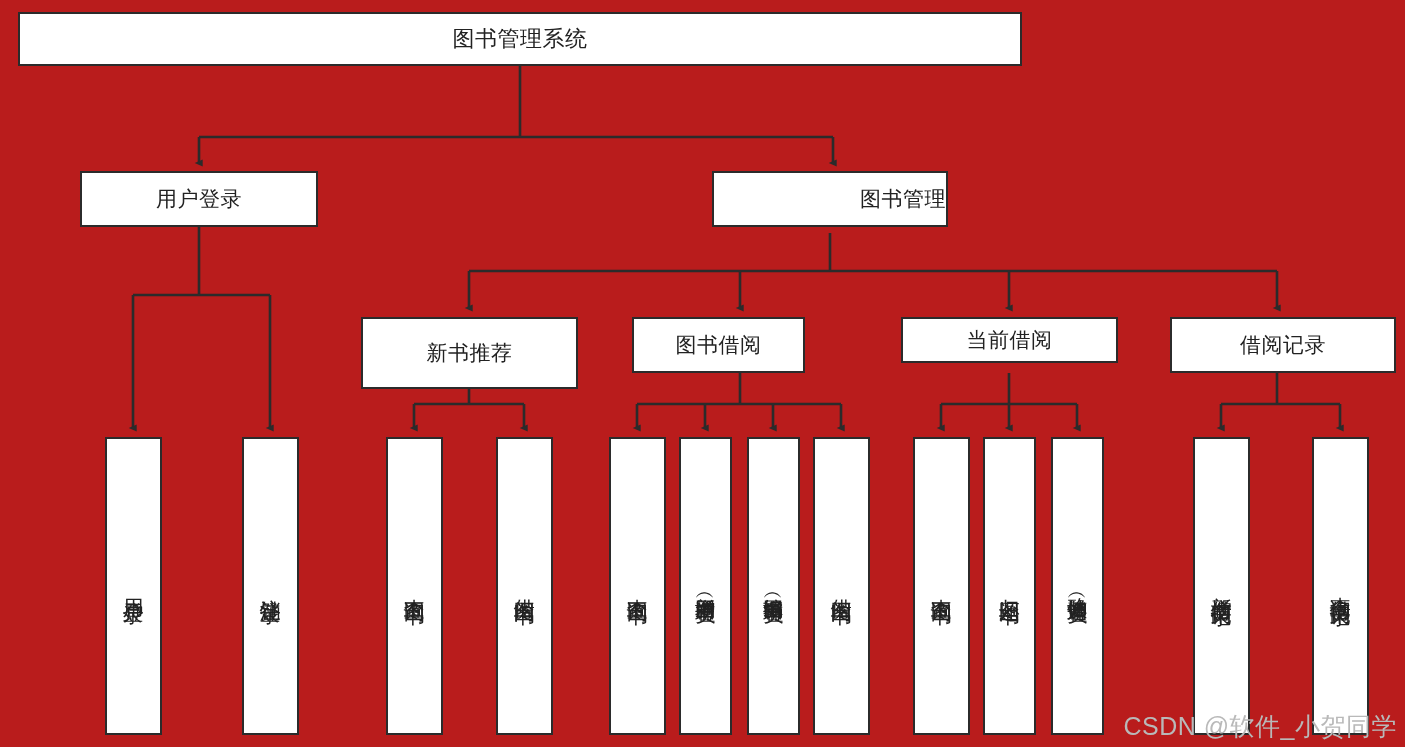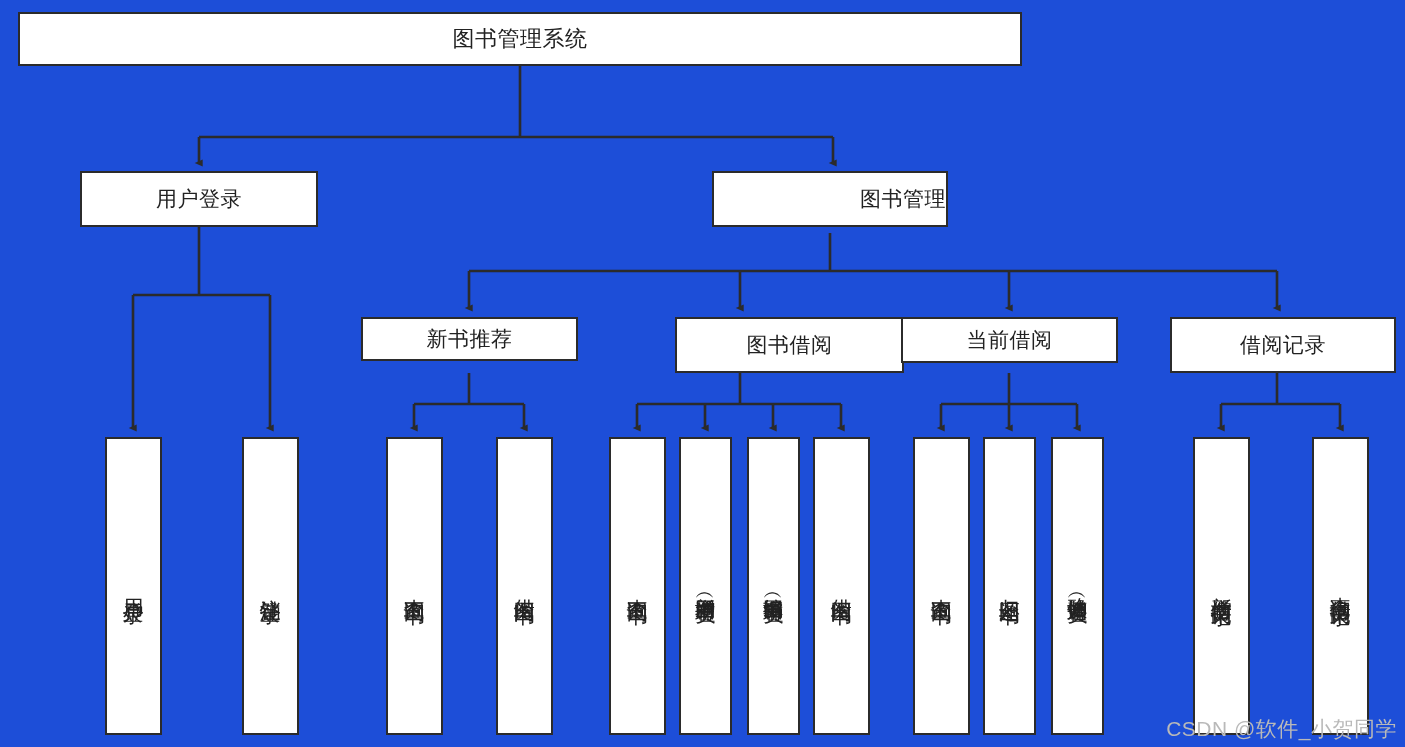--- a/index.html
+++ b/index.html
@@ -7,21 +7,21 @@
     padding: 0;
     background: #ffffff;
   }
   body {
     font-family: "Liberation Sans", "DejaVu Sans", sans-serif;
   }
   #canvas {
     position: relative;
     width: 1405px;
     height: 747px;
-    background: #1d4ed8;
+    background: #b91c1c;
     overflow: hidden;
   }
   svg.wires {
     position: absolute;
     left: 0;
     top: 0;
     width: 1405px;
     height: 747px;
     pointer-events: none;
   }
@@ -62,21 +62,21 @@
     letter-spacing: 2px;
   }
   .node.v.narrow .lbl {
     font-size: 20px;
     letter-spacing: 1px;
   }
   .watermark {
     position: absolute;
     right: 8px;
     bottom: 4px;
-    font-size: 21px;
+    font-size: 25px;
     color: #b9b9b9;
     letter-spacing: 0.5px;
     white-space: nowrap;
   }
 </style>
 </head>
 <body>
 
 <div id="canvas">
 
@@ -134,24 +134,24 @@
     <span class="lbl">图书管理系统</span>
   </div>
 
   <div class="node h" style="left:80px; top:171px; width:238px; height:56px;">
     <span class="lbl">用户登录</span>
   </div>
   <div class="node h" style="left:712px; top:171px; width:236px; height:56px;justify-content:flex-end;">
     <span class="lbl">图书管理</span>
   </div>
 
-  <div class="node h" style="left:361px; top:317px; width:217px; height:44px;">
+  <div class="node h" style="left:361px; top:317px; width:217px; height:72px;">
     <span class="lbl">新书推荐</span>
   </div>
-  <div class="node h" style="left:632px; top:317px; width:229px; height:56px;margin-left:43px;">
+  <div class="node h" style="left:632px; top:317px; width:173px; height:56px;">
     <span class="lbl">图书借阅</span>
   </div>
   <div class="node h" style="left:901px; top:317px; width:217px; height:46px;">
     <span class="lbl">当前借阅</span>
   </div>
   <div class="node h" style="left:1170px; top:317px; width:226px; height:56px;">
     <span class="lbl">借阅记录</span>
   </div>
 
   <div class="node v" style="left:105px; top:437px; width:57px; height:298px;">

